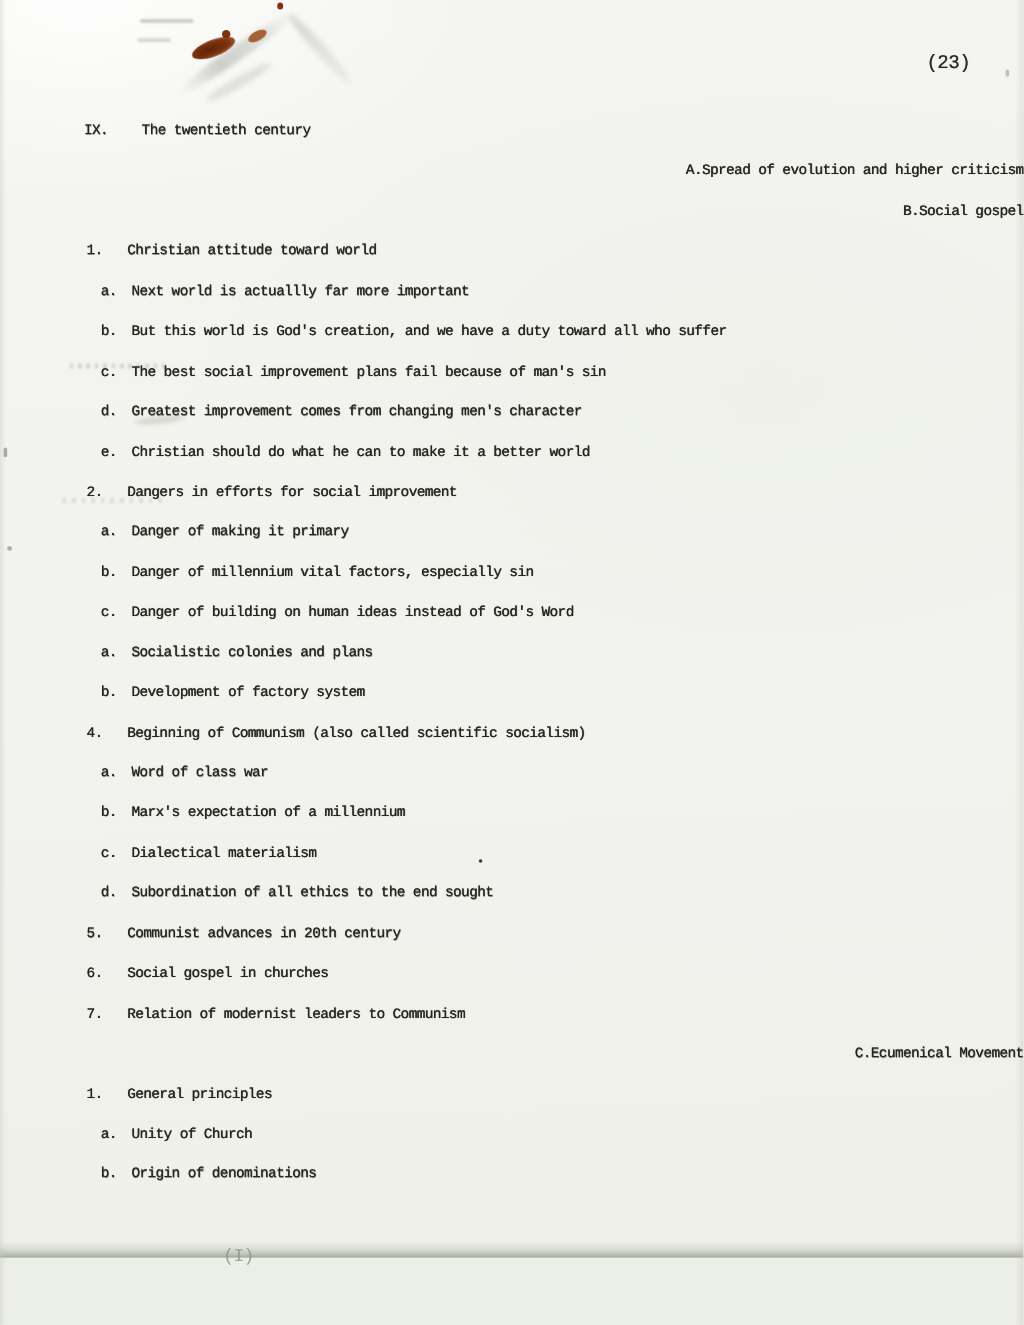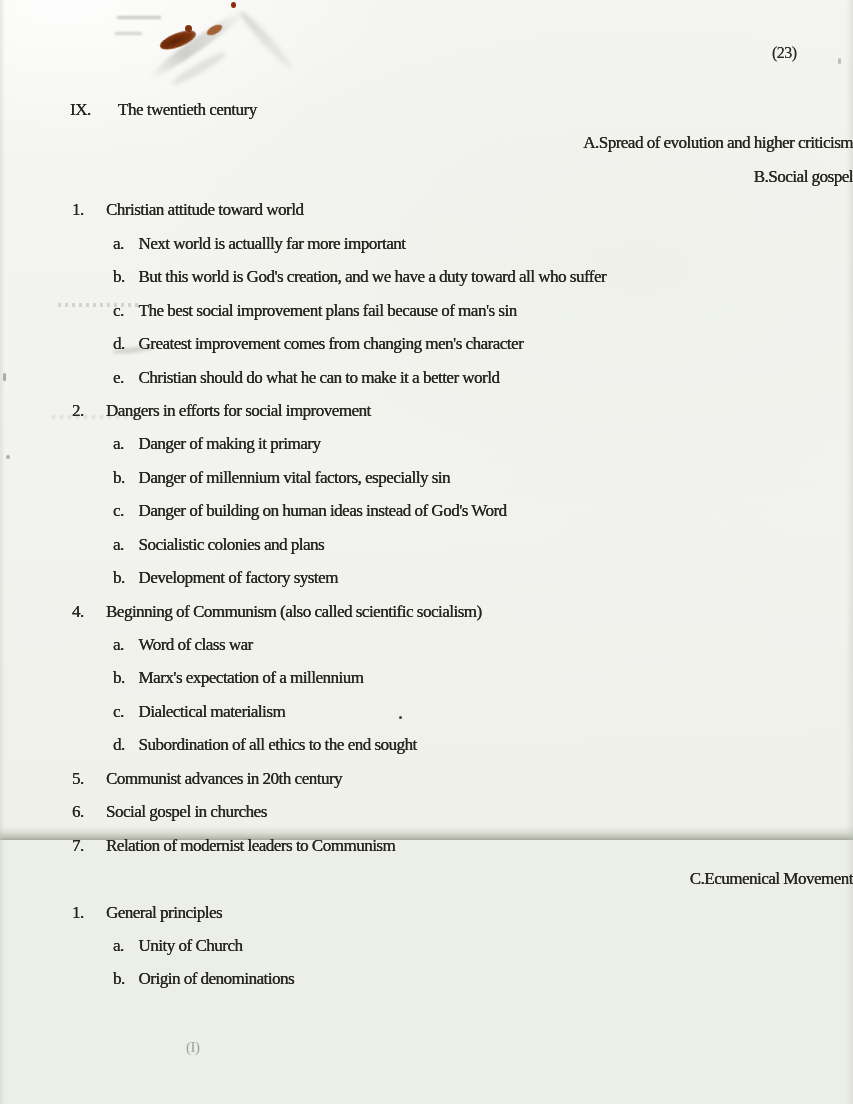--- a/index.html
+++ b/index.html
@@ -6,53 +6,53 @@
     margin: 0;
     padding: 0;
     width: 853px;
     height: 1104px;
     overflow: hidden;
     background: #eceee8;
   }
   .paper {
     position: relative;
     width: 853px;
-    height: 840px;
+    height: 1048px;
     background:
       radial-gradient(ellipse 500px 260px at 8% 0%, rgba(255,255,255,0.85), rgba(255,255,255,0) 65%),
       radial-gradient(ellipse 700px 420px at 75% 30%, rgba(236,238,231,0.55), rgba(236,238,231,0) 70%),
       radial-gradient(ellipse 600px 300px at 40% 95%, rgba(240,241,235,0.6), rgba(240,241,235,0) 70%),
       linear-gradient(178deg, #f4f5f1 0%, #f2f3ee 55%, #eff0ea 100%);
-    font-family: Liberation Serif, serif;
+    font-family: Liberation Mono, monospace;
     color: #26261f;
   }
   
   .doc-lines {
     position: absolute;
     top: 93px;
     left: 0;
     width: 853px;
   }
   .line {
     height: 33.45px;
     line-height: 33.45px;
-    font-size: 17px;
+    font-size: 12px;
     letter-spacing: -0.5px;
     white-space: nowrap;
     color: #26261f;
     text-shadow: 0 0 0.6px rgba(38,38,31,0.85), 0.35px 0.3px 0 rgba(38,38,31,0.45);
   }
   .lbl { display: inline-block; }
   .lvl0 { padding-left: 70px; }
   .lvl0 .lbl { width: 48px; }
   .lvl1 { padding-left: 119px; text-align: right; }
   .lvl1 .lbl { width: 25.5px; }
   .lvl2 { padding-left: 72px; }
   .lvl2 .lbl { width: 34px; }
-  .lvl3 { padding-left: 113px; }
+  .lvl3 { padding-left: 84px; }
   .lvl3 .lbl { width: 25.5px; }
 
   .page-number {
     position: absolute;
     top: 44px;
     left: 772px;
     font-size: 16px;
     letter-spacing: -0.5px;
     color: #2b2b25;
     text-shadow: 0 0 0.6px rgba(38,38,31,0.8);

